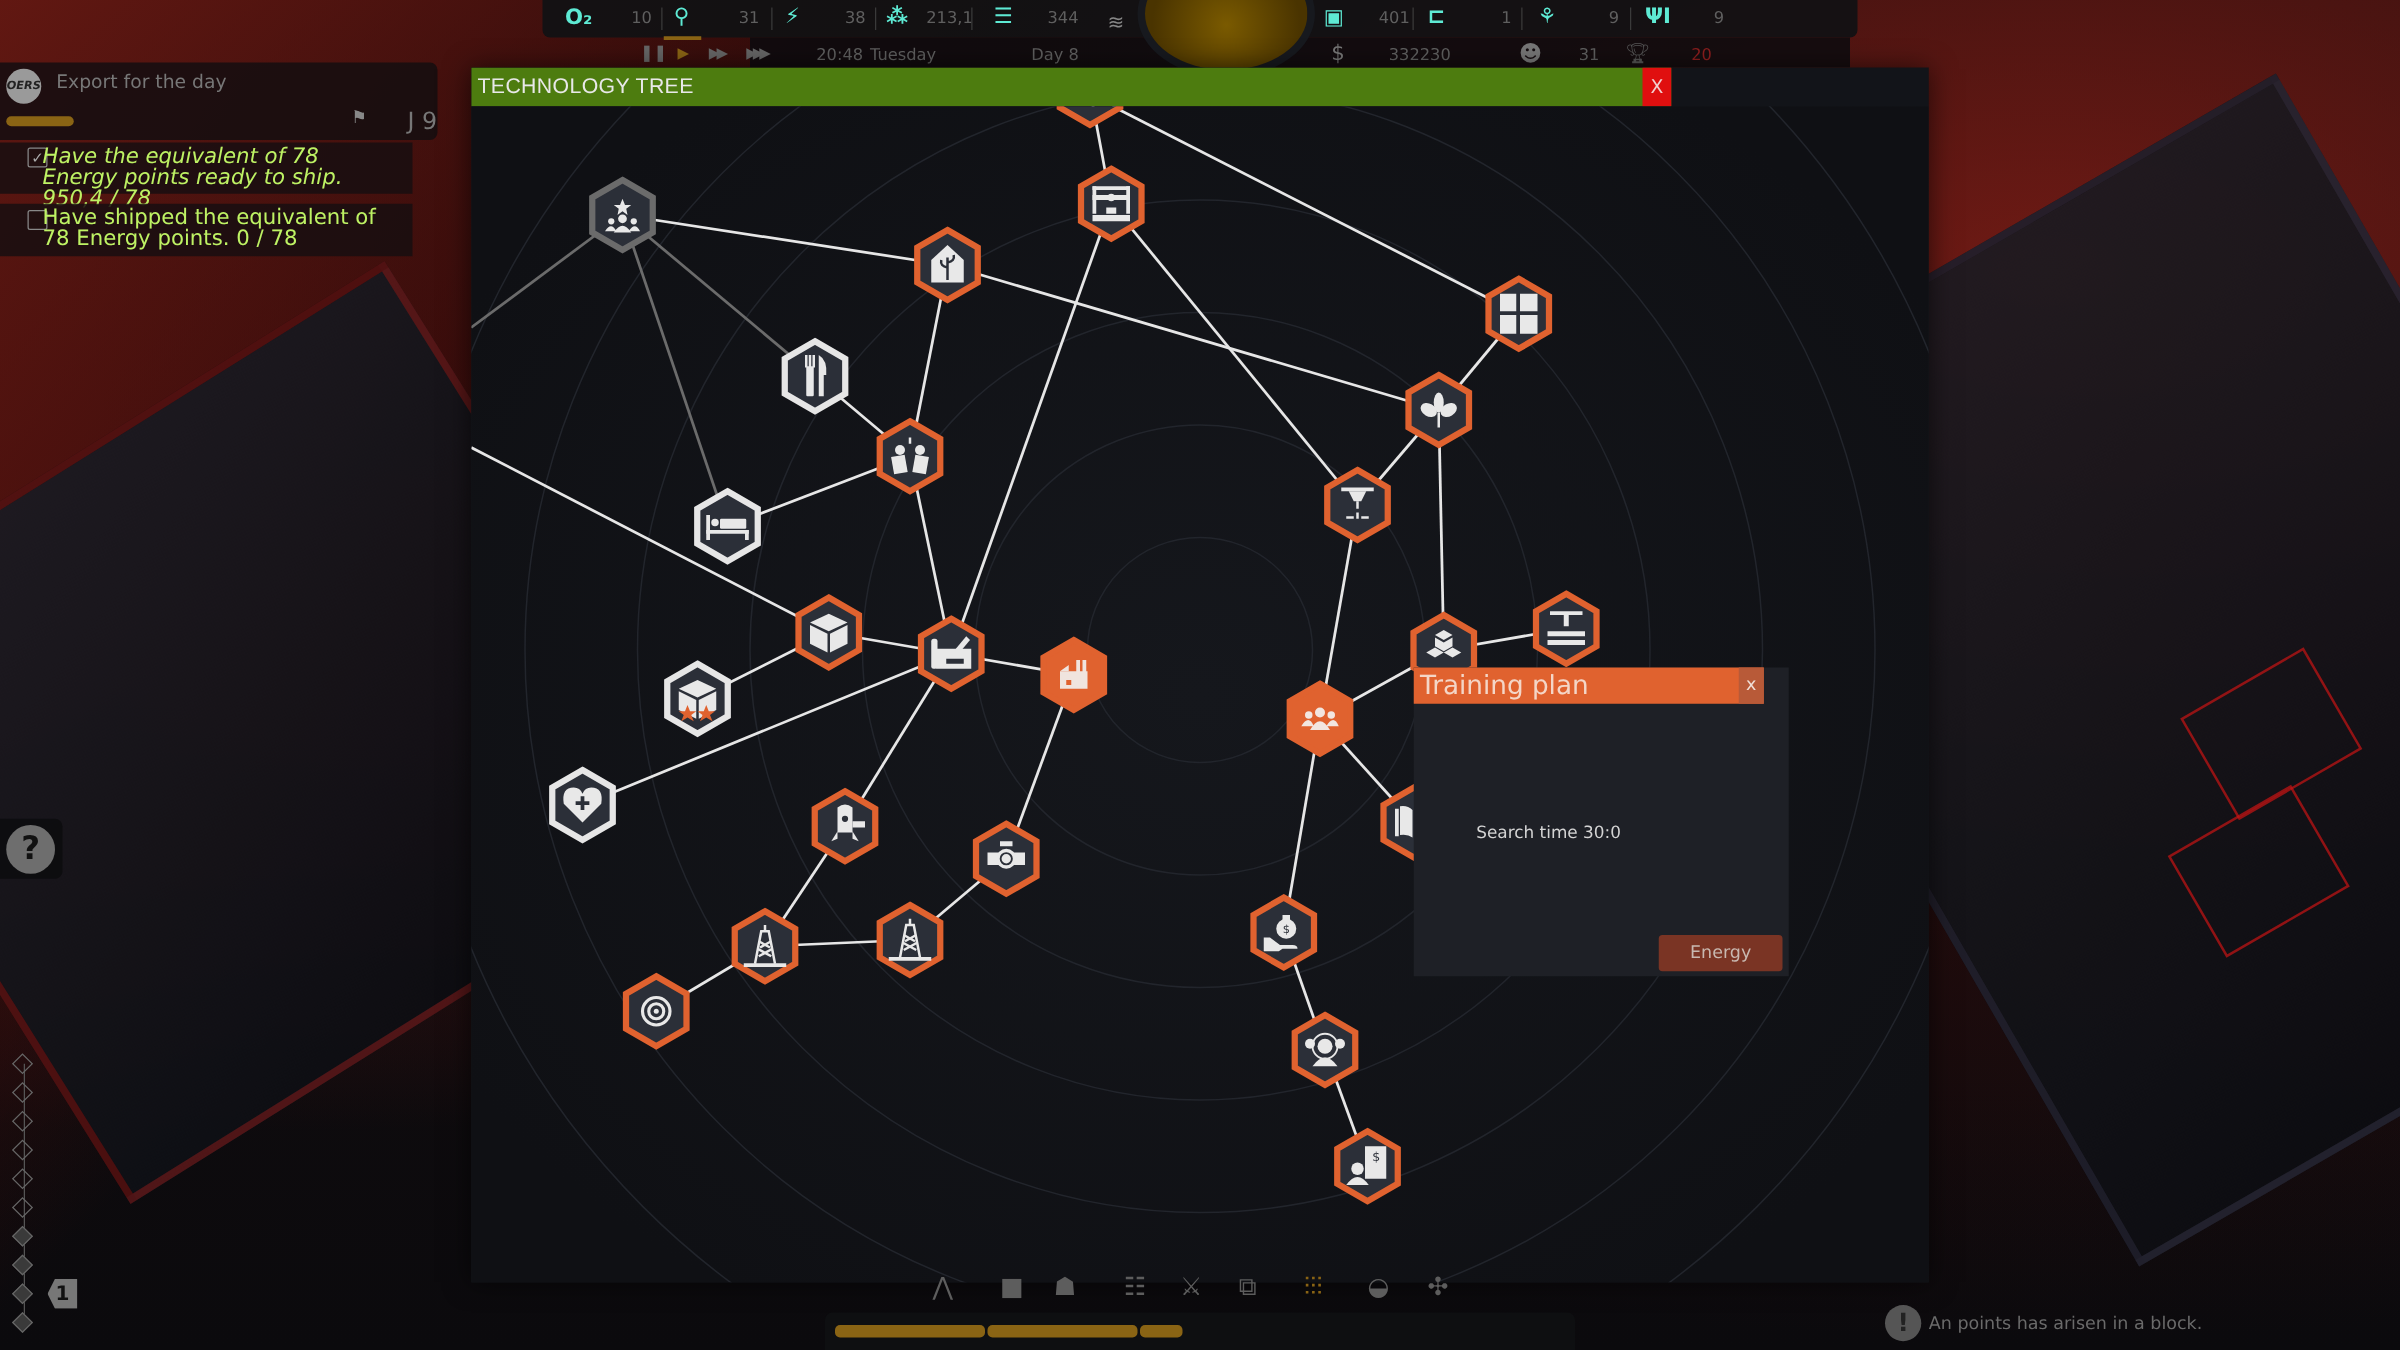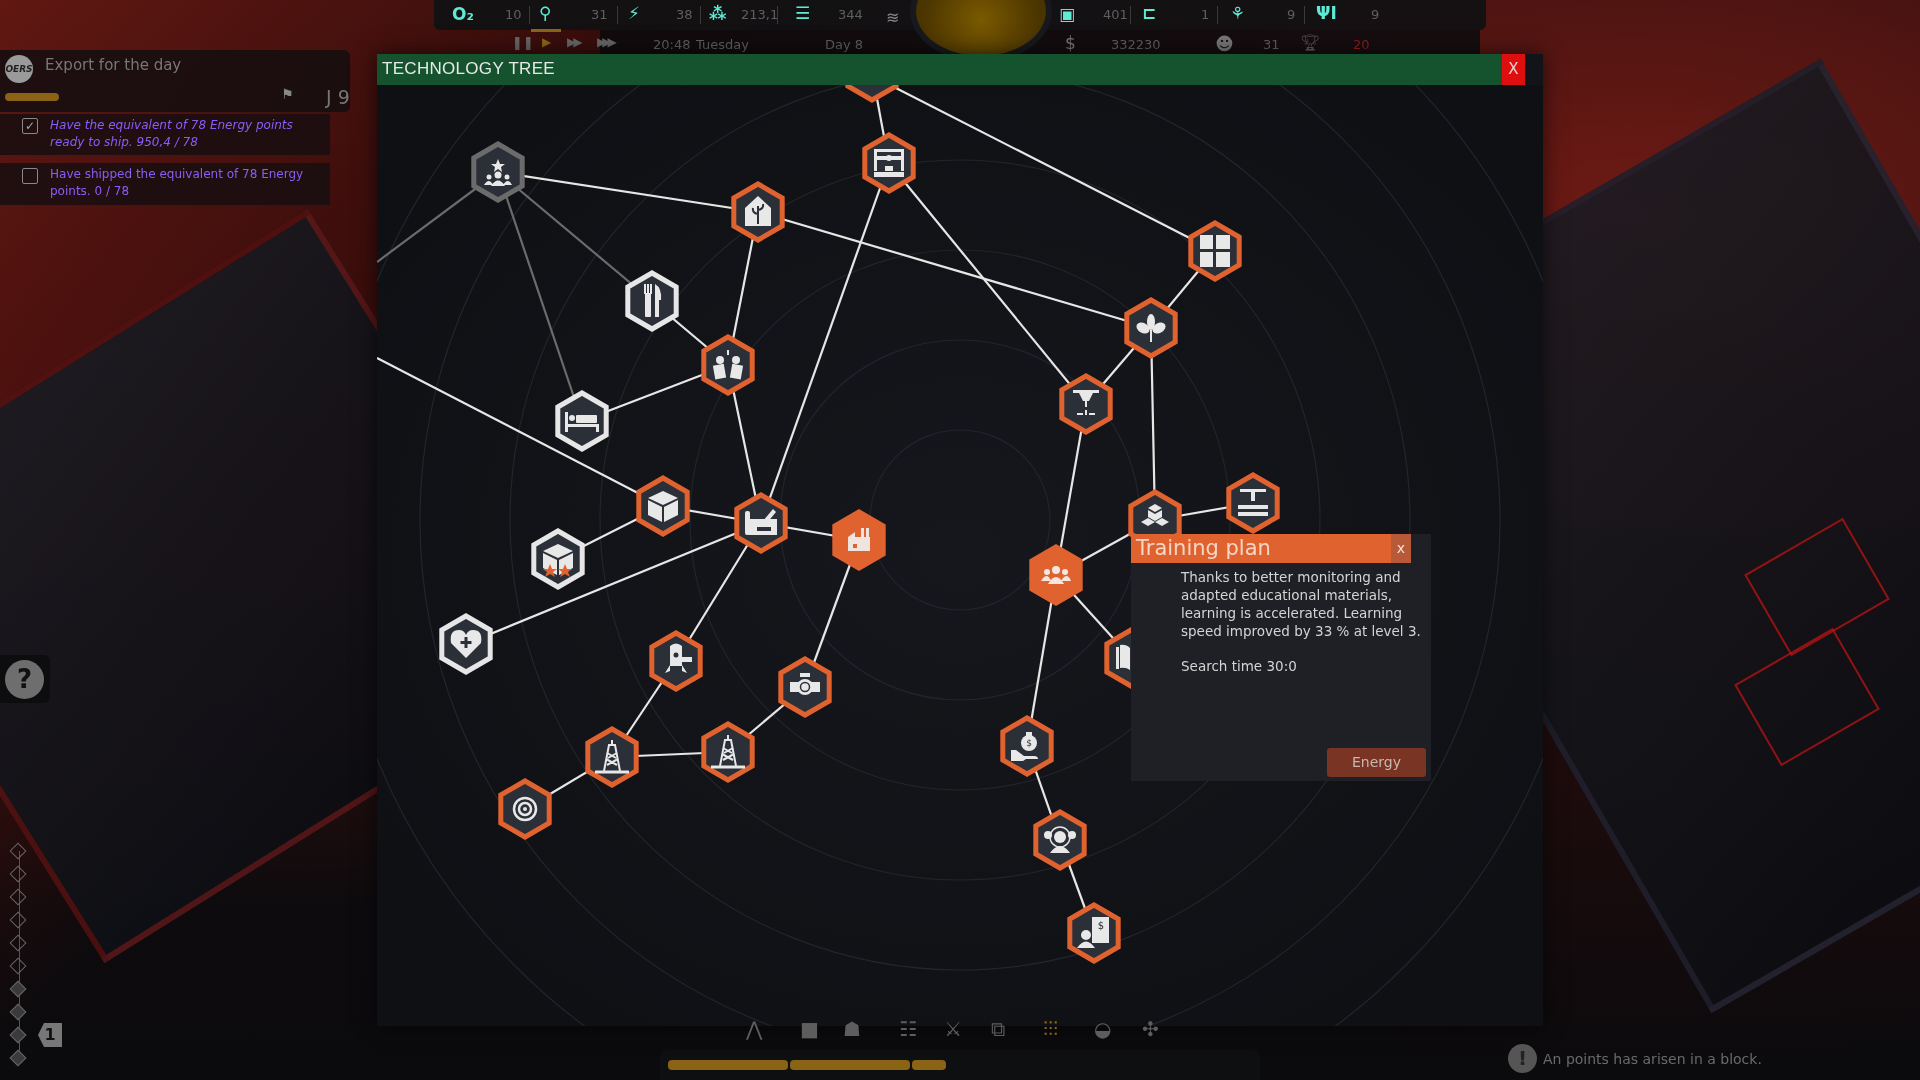--- a/index.html
+++ b/index.html
@@ -22,31 +22,31 @@
   .hud-underline{position:absolute;left:531px;top:29px;width:30px;height:3px;background:#8a6414;}
   
   .quest{position:absolute;left:0;top:50px;width:350px;height:62px;background:rgba(22,14,16,.88);border-radius:0 6px 6px 0;}
   .quest-logo{position:absolute;left:5px;top:55px;width:28px;height:28px;border-radius:50%;background:#9a9a9a;color:#222;font-size:9px;font-weight:bold;font-style:italic;display:flex;align-items:center;justify-content:center;}
   .quest-title{position:absolute;left:45px;top:56px;font-size:15px;color:#777;}
   .quest-bar{position:absolute;left:5px;top:93px;width:54px;height:8px;border-radius:4px;background:#8a6414;}
   .quest-flag{position:absolute;left:281px;top:86px;font-size:14px;color:#888;}
   .quest-day{position:absolute;left:326px;top:86px;font-size:19px;color:#777;}
   .task{position:absolute;left:0;width:330px;background:rgba(24,14,16,.85);}
   .task-box{position:absolute;left:22px;width:14px;height:14px;border:1.5px solid #888;border-radius:2px;color:#aaa;font-size:12px;line-height:14px;text-align:center;}
-  .task-text{position:absolute;left:50px;width:270px;font-size:12px;color:#8b5cf6;line-height:17px;}
+  .task-text{position:absolute;left:34px;width:270px;font-size:17px;color:#bef264;line-height:17px;}
   
   .help{position:absolute;left:0;top:655px;width:50px;height:48px;background:rgba(12,12,14,.85);border-radius:0 6px 6px 0;}
   .help-btn{position:absolute;left:5px;top:660px;width:39px;height:39px;border-radius:50%;background:#6e6e6e;color:#111;font-size:26px;font-weight:bold;text-align:center;line-height:39px;}
   .lvl{position:absolute;left:12px;width:12px;height:12px;transform:rotate(45deg);border:1.5px solid #666;box-sizing:border-box;}
   .lvl.filled{background:#3a3a3a;}
   .lvl-line{position:absolute;left:19px;top:851px;width:1px;height:210px;background:#555;}
   .lvl-badge{position:absolute;left:38px;top:1023px;width:24px;height:24px;background:#777;color:#111;font-size:16px;font-weight:bold;text-align:center;line-height:24px;clip-path:polygon(25% 0,100% 0,100% 100%,25% 100%,0 50%);}
   
   .win{position:absolute;left:377px;top:54px;width:1166px;height:972px;background:#121419;box-shadow:0 0 20px rgba(0,0,0,.6);overflow:hidden;}
-  .win-head{position:absolute;left:0;top:0;width:1148px;height:31px;background:#14532d;}
+  .win-head{position:absolute;left:0;top:0;width:960px;height:31px;background:#4d7c0f;}
   .win-title{position:absolute;left:5px;top:5px;font-family:"Liberation Sans",sans-serif;font-size:17px;color:#e8e8e8;letter-spacing:.3px;}
   .win-close{position:absolute;right:0;top:0;width:23px;height:31px;background:#e00f0f;color:#f2d0d0;font-size:15px;text-align:center;line-height:31px;cursor:pointer;}
   .canvas{position:absolute;left:0;top:31px;}
   
   .tip{position:absolute;left:1131px;top:534px;width:300px;height:247px;background:#1e2026;}
   .tip-head{position:absolute;left:0;top:0;width:280px;height:29px;background:#e0622f;}
   .tip-title{position:absolute;left:5px;top:0;font-size:21px;color:#f4d6c7;line-height:29px;}
   .tip-close{position:absolute;right:0;top:0;width:20px;height:29px;background:#b85a38;color:#f0e0d8;font-size:14px;text-align:center;line-height:29px;cursor:pointer;}
   .tip-body{position:absolute;left:50px;top:34px;width:240px;font-size:13.5px;color:#d4d4d4;line-height:18px;}
   .tip-search{position:absolute;left:50px;top:124px;font-size:13.5px;color:#d4d4d4;}
@@ -494,21 +494,20 @@
         </g>
     </g>
   </svg>
 </div>
 
 <div class="tip">
   <div class="tip-head">
     <span class="tip-title">Training plan</span>
     <div class="tip-close">x</div>
   </div>
-  <div class="tip-body">Thanks to better monitoring and adapted educational materials, learning is accelerated. Learning speed improved by 33 % at level 3.</div>
   <div class="tip-search">Search time 30:0</div>
   <div class="tip-apply">Energy</div>
 </div>
 
 <div class="bot-bar"></div>
 <span class="bot-icon" style="left:746px">⋀</span>
 <span class="bot-icon" style="left:800px">■</span>
 <span class="bot-icon" style="left:843px">☗</span>
 <span class="bot-icon" style="left:899px">☷</span>
 <span class="bot-icon" style="left:944px">⚔</span>

